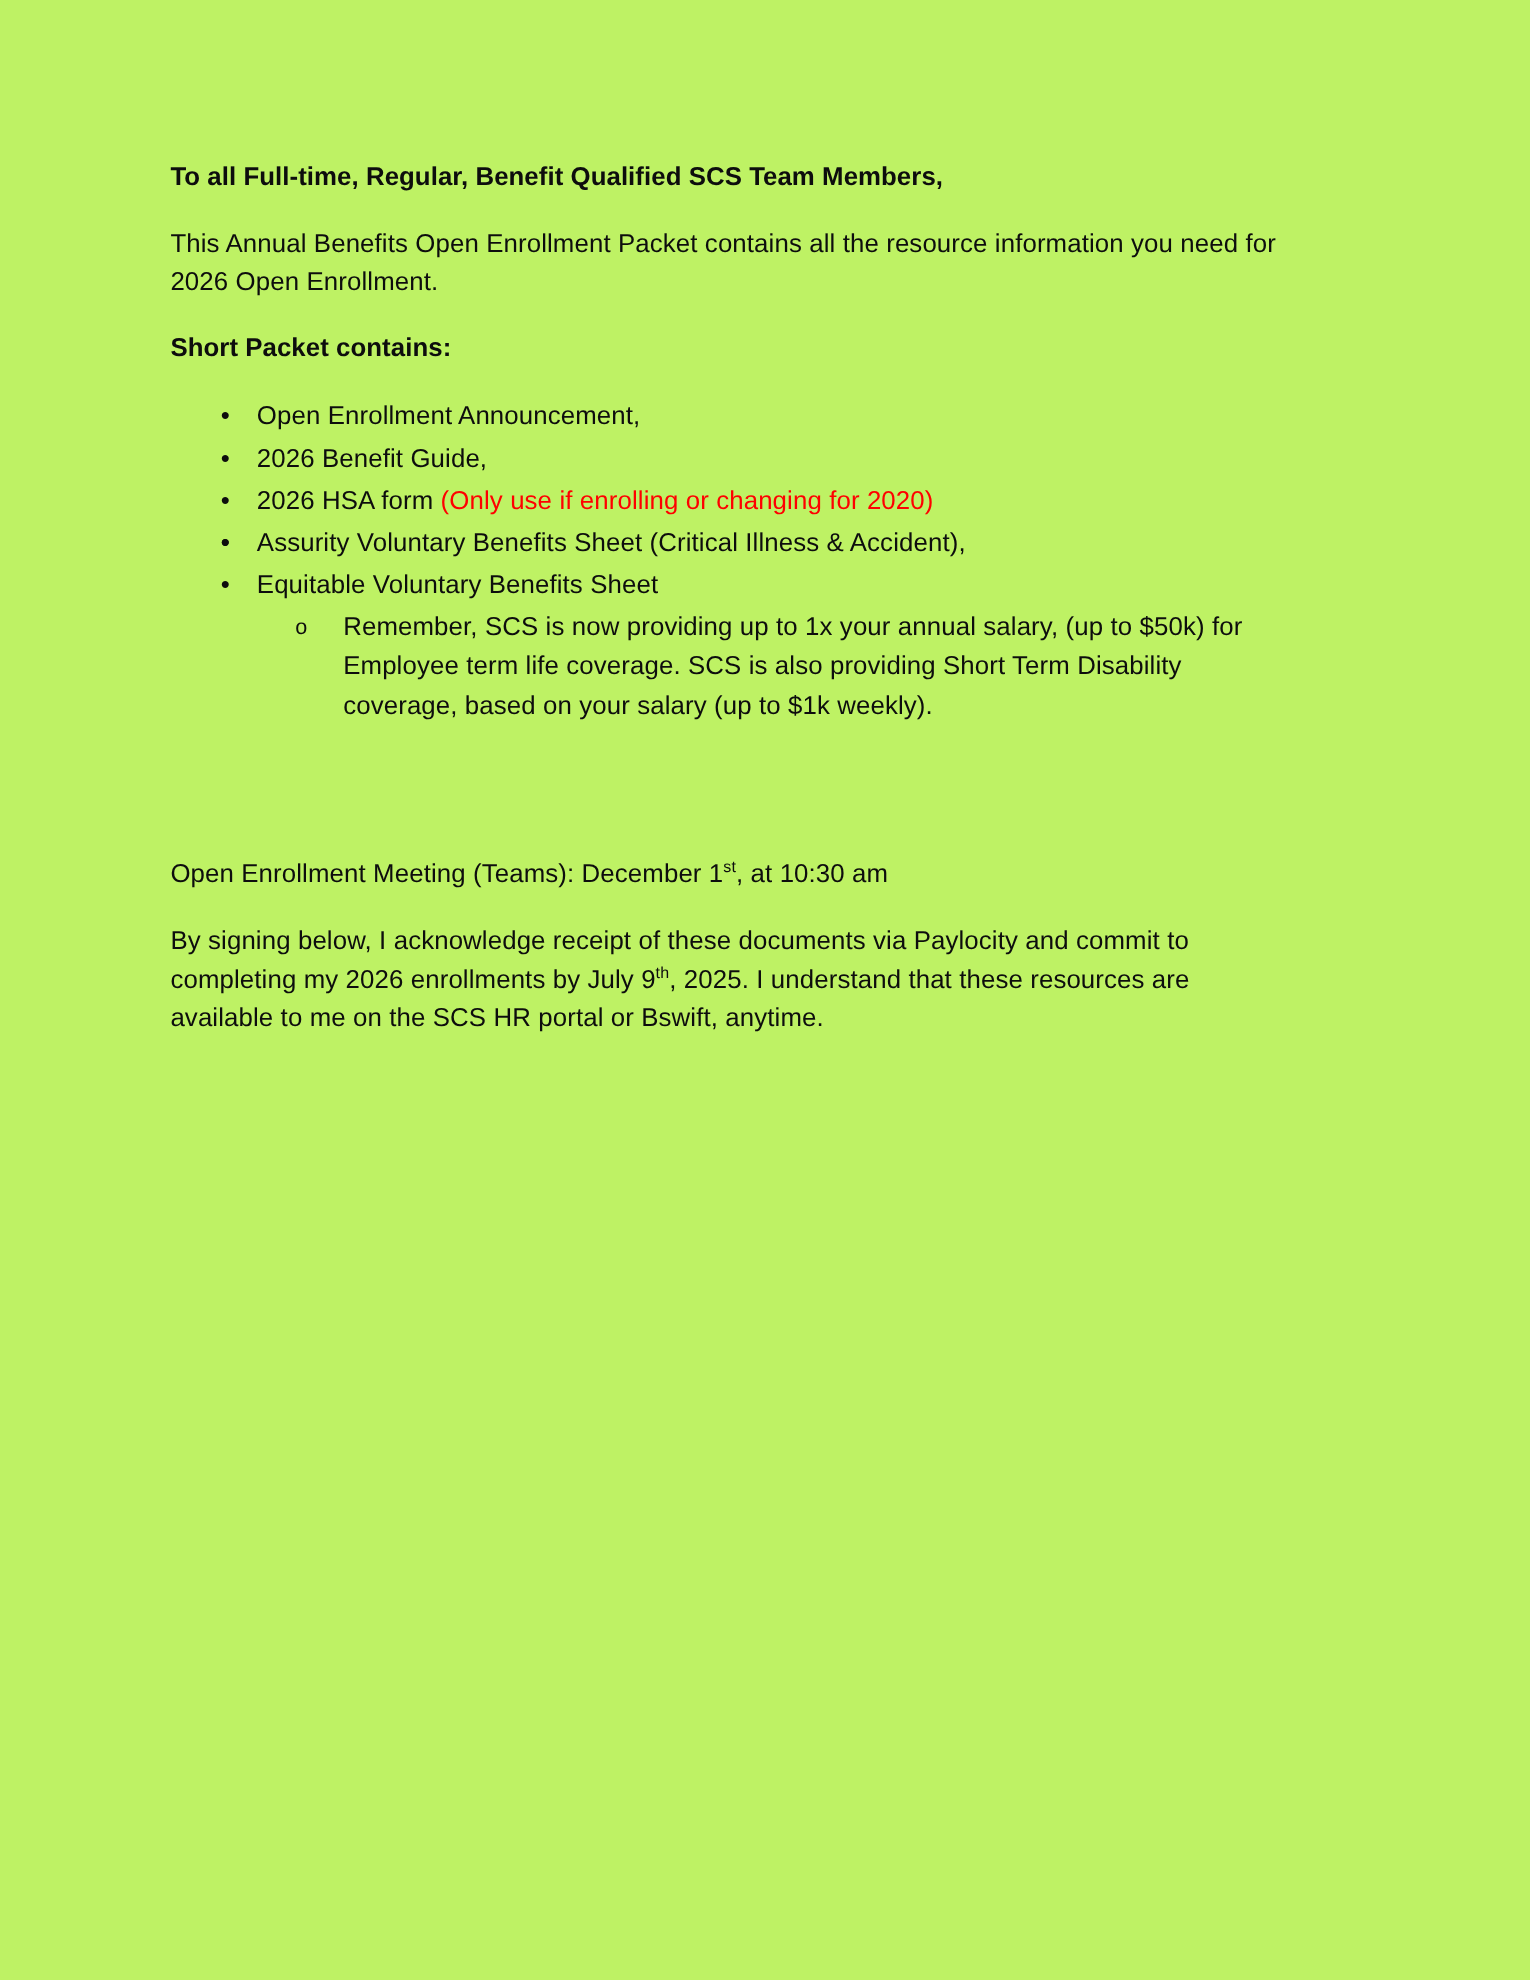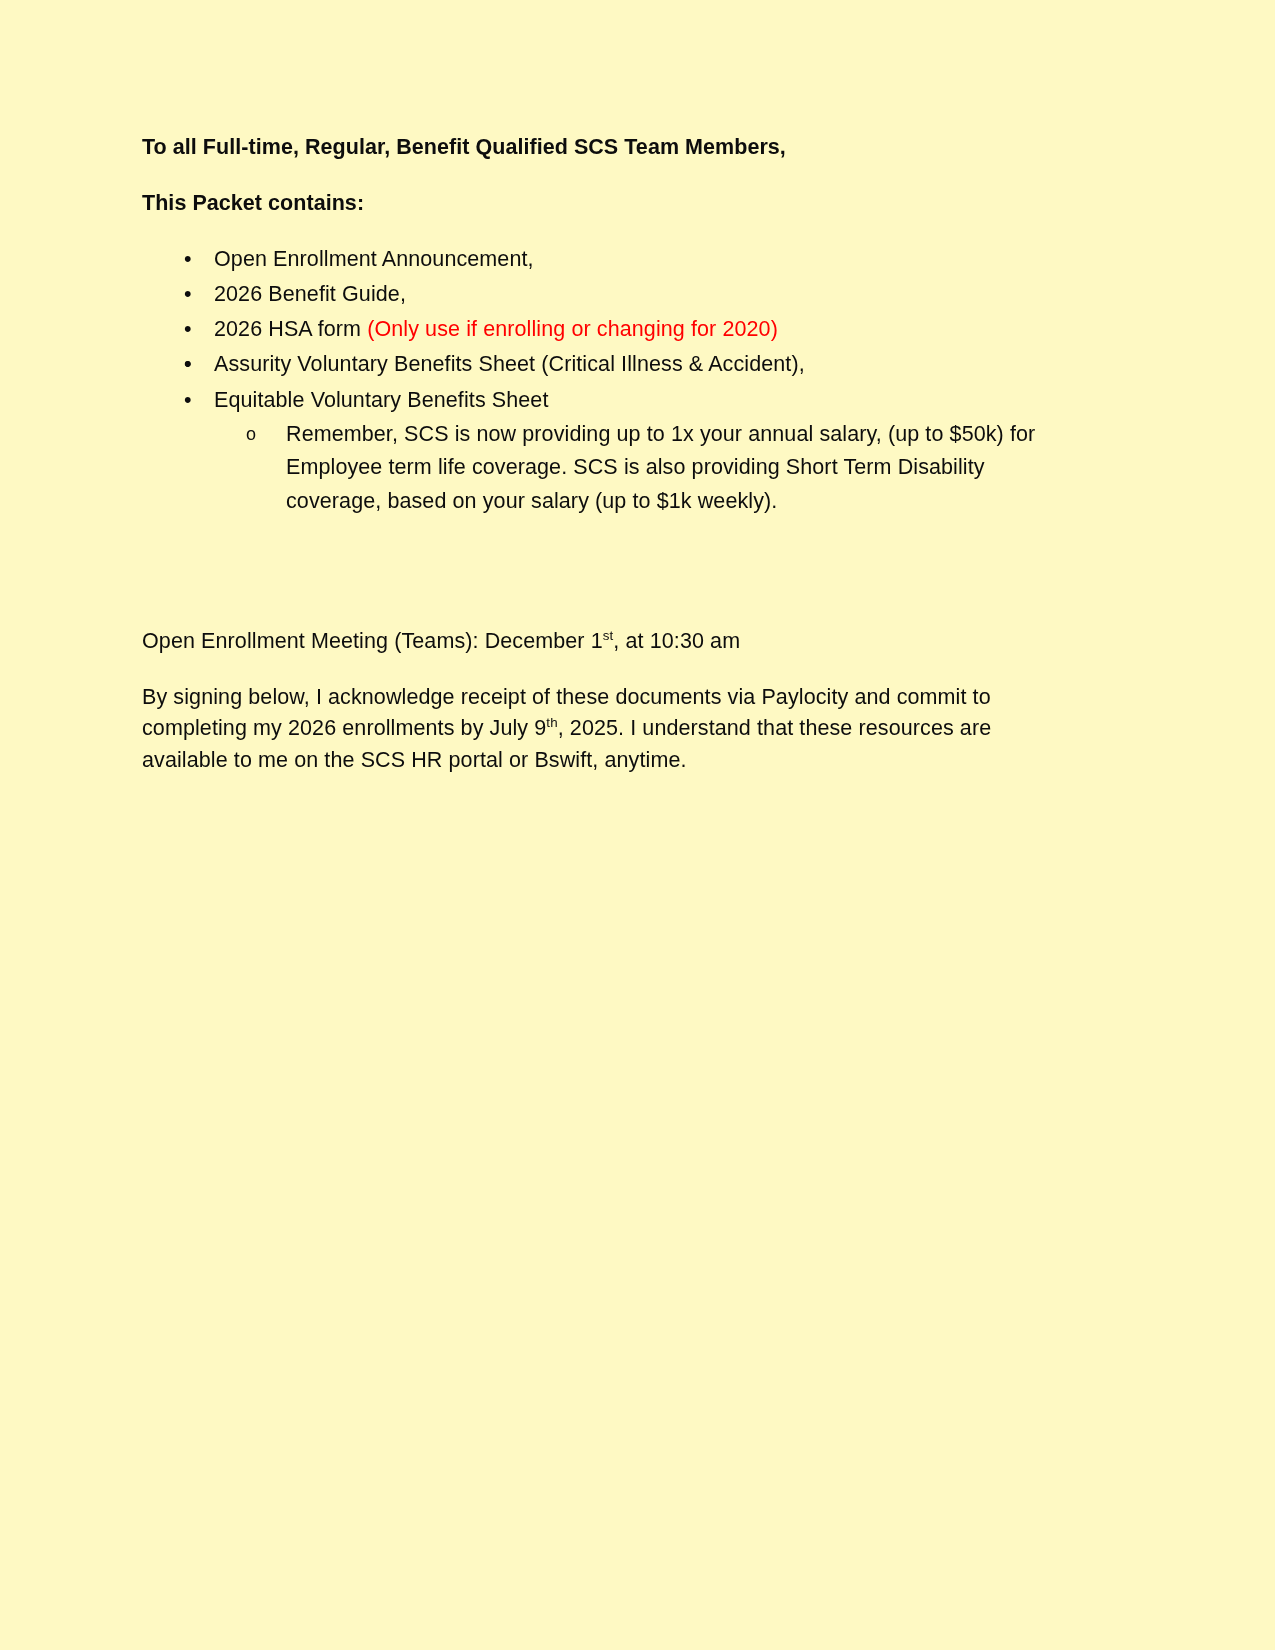--- a/index.html
+++ b/index.html
@@ -8,21 +8,21 @@
     background: #ffffff;
   }
   body {
     font-family: "Liberation Sans", sans-serif;
     color: #0d0d0d;
   }
   .page {
     position: relative;
     width: 1275px;
     height: 1650px;
-    background: #fef9c3;
+    background: #bef264;
     overflow: hidden;
     box-sizing: border-box;
   }
   .doc-body {
     position: absolute;
     left: 142px;
     top: 132px;
     width: 930px;
   }
   p.para {
@@ -94,22 +94,23 @@
   }
 </style>
 </head>
 <body>
 
 <div class="page">
   <div class="doc-body">
 
     <p class="para heading">To all Full-time, Regular, Benefit Qualified SCS Team Members,</p>
 
+    <p class="para">This Annual Benefits Open Enrollment Packet contains all the resource information you need for 2026 Open Enrollment.</p>
 
-    <p class="para heading tight">This Packet contains:</p>
+    <p class="para heading tight">Short Packet contains:</p>
 
     <ul class="bullet-list list-block">
       <li class="bullet-item">
         <span class="marker">•</span>
         <span>Open Enrollment Announcement,</span>
       </li>
       <li class="bullet-item">
         <span class="marker">•</span>
         <span>2026 Benefit Guide,</span>
       </li>

